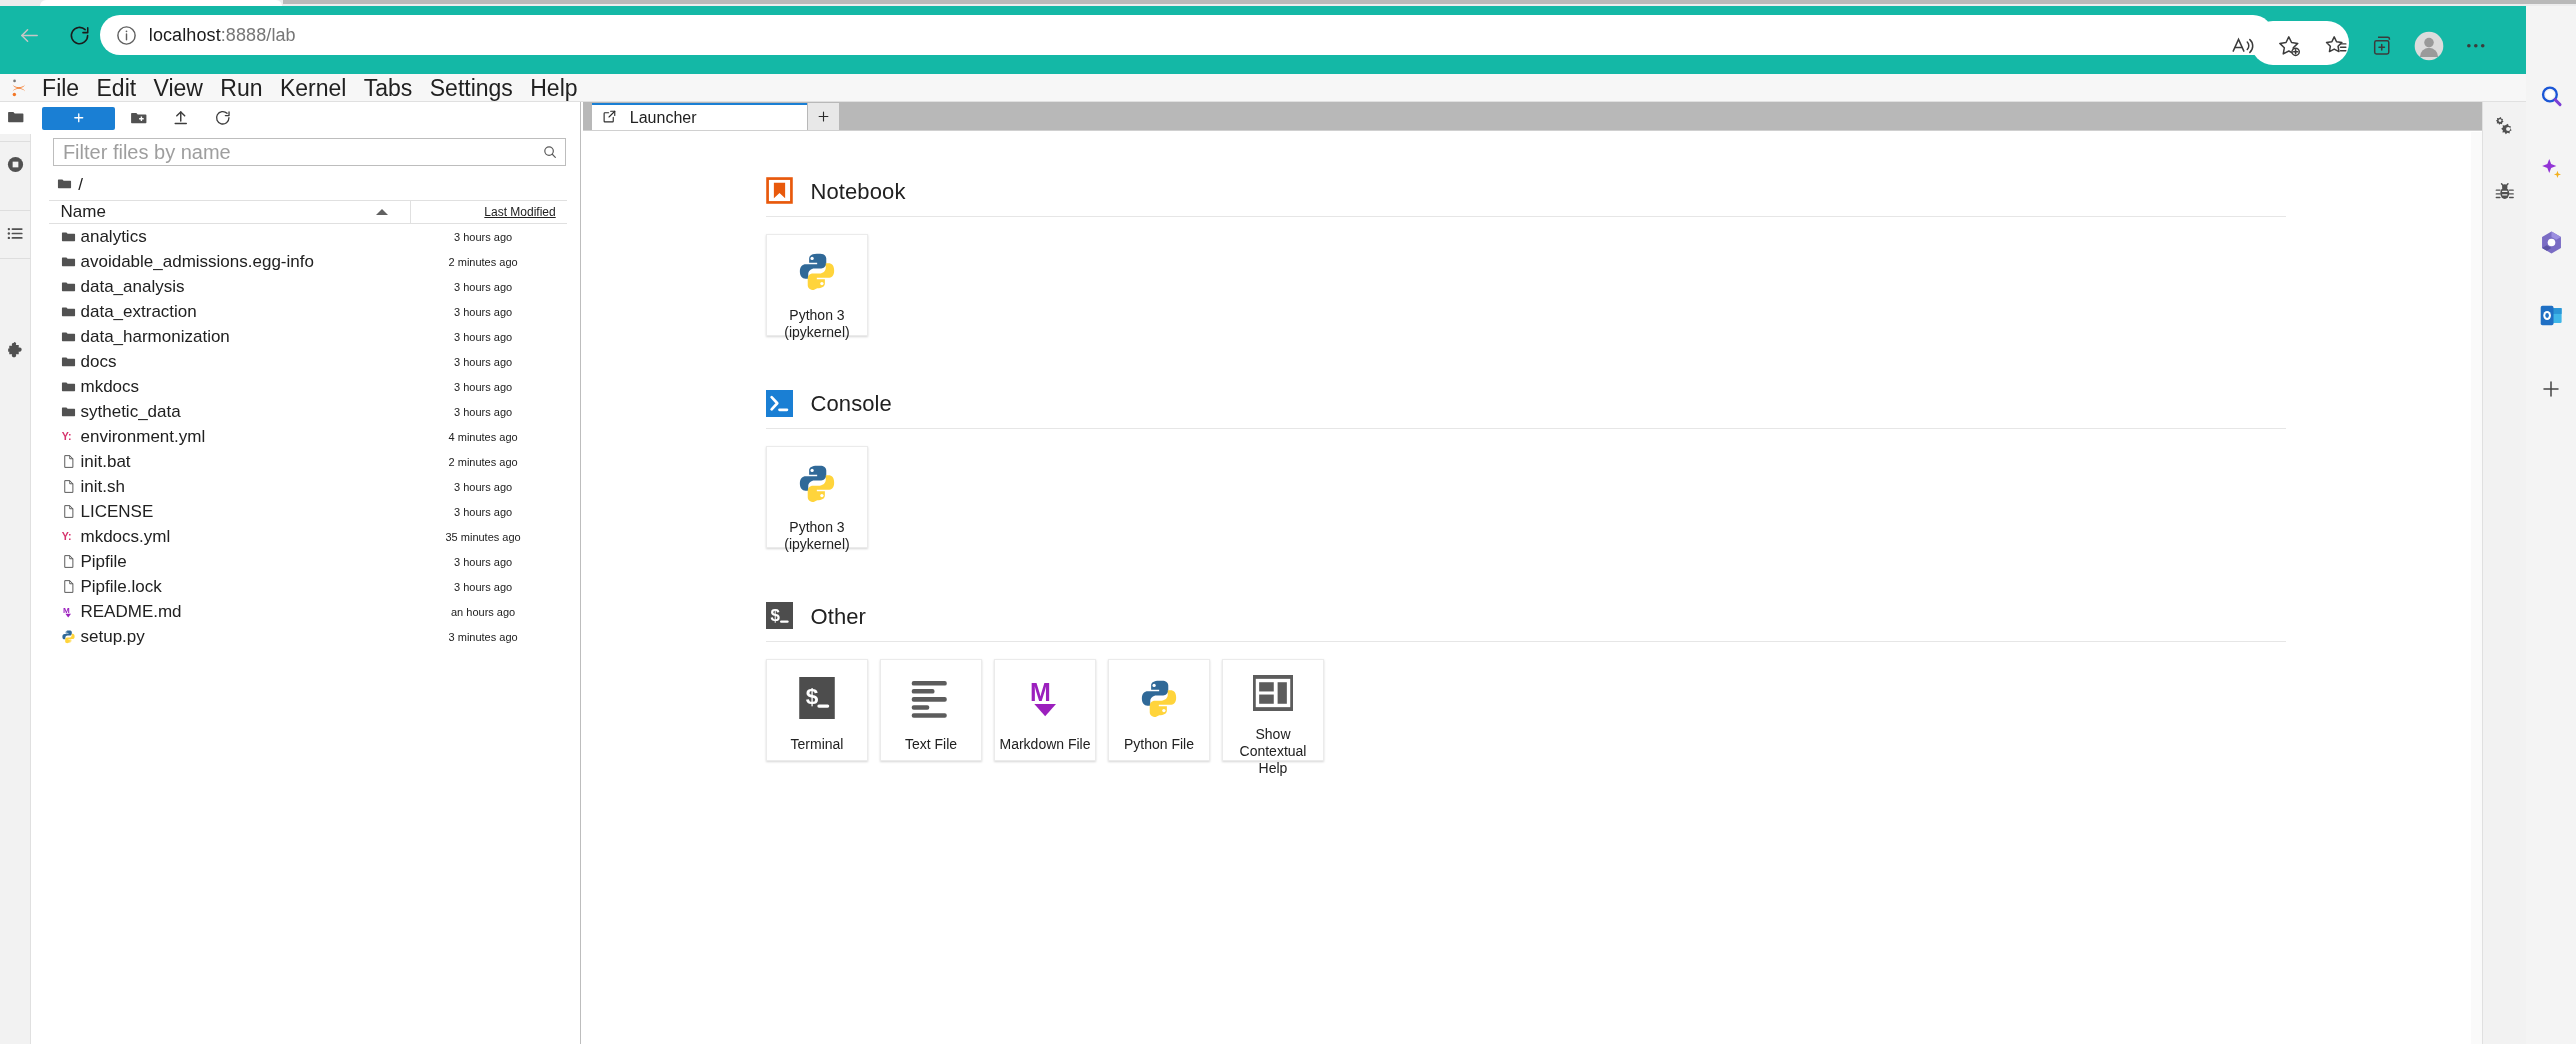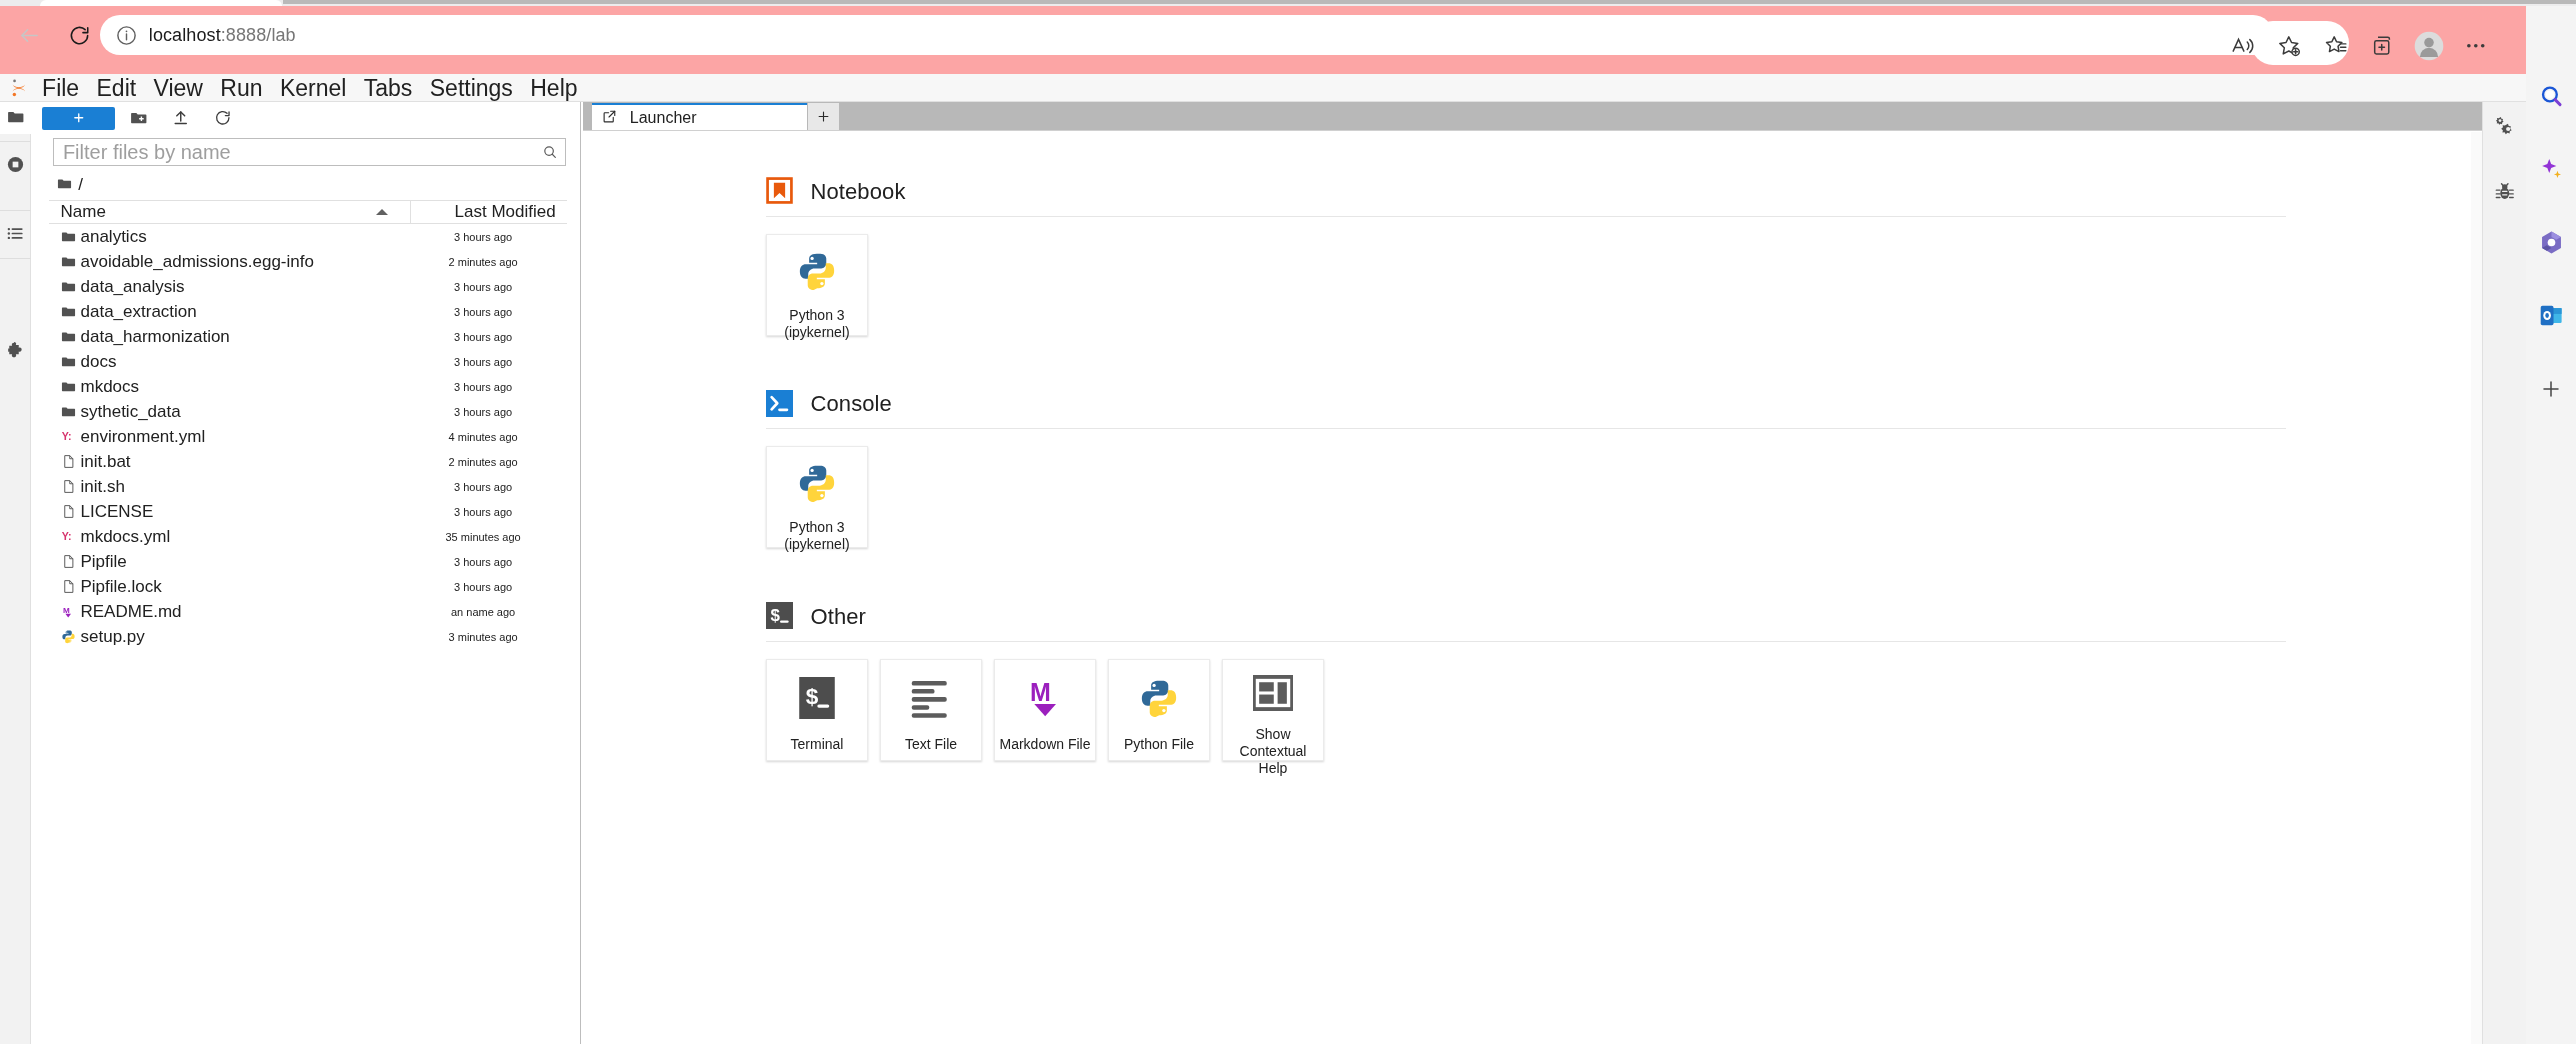--- a/index.html
+++ b/index.html
@@ -22,21 +22,21 @@
   #tab-strip-sliver .tab-ghost {
     position: absolute; left: 40px; top: 0; width: 242px; height: 6px;
     background: #ffffff; border-radius: 6px 6px 0 0;
   }
   #tab-strip-sliver .tab-rest {
     position: absolute; left: 283px; top: 0; width: 2293px; height: 4px;
     background: #b9b9b9;
   }
   #browser-toolbar {
     position: absolute; left: 0; top: 6px; width: 2576px; height: 68px;
-    background: #fca5a5;
+    background: #14b8a6;
   }
   .nav-btn {
     position: absolute; top: 5.4px; width: 48px; height: 48px;
     border-radius: 4px; display: flex; align-items: center; justify-content: center;
   }
   #back-button { left: 5.4px; }
   #reload-button { left: 55px; }
   .nav-btn svg { display: block; }
 
   #address-bar {
@@ -150,21 +150,21 @@
     font-size: 17px; color: #212121; position: relative;
     border-right: 0.7px solid #e0e0e0;
   }
   #fb-sort-caret {
     position: absolute; right: 21.5px; top: 8px;
     width: 0; height: 0; border-left: 6px solid transparent;
     border-right: 6px solid transparent; border-bottom: 6.7px solid #616161;
   }
   #fb-col-modified {
     width: 156px; display: flex; align-items: center; justify-content: flex-end;
-    padding-right: 10.8px; font-size: 17px; color: #212121;
+    padding-right: 10.8px; font-size: 12px; color: #212121; text-decoration: underline;
   }
 
   #fb-list {
     position: absolute; left: 17.5px; top: 122px; width: 518px;
   }
   .fb-row {
     height: 25px; display: flex; align-items: center; padding-left: 12px;
   }
   .fb-icon { width: 20px; flex: 0 0 auto; display: flex; align-items: center; justify-content: flex-start; }
   .fb-name { flex: 1 1 auto; font-size: 17px; color: #212121; white-space: nowrap; overflow: hidden; }
@@ -625,21 +625,21 @@
         <span class="fb-mod">3 hours ago</span>
       </div>
       <div class="fb-row">
         <span class="fb-icon">
           <svg width="15" height="15" viewBox="0 0 24 24">
             <text x="3" y="14" font-family="Liberation Sans, sans-serif" font-size="13" font-weight="bold" fill="#9b1fbd">M</text>
             <path d="M7 15.4h9l-4.5 6z" fill="#9b1fbd"></path>
           </svg>
         </span>
         <span class="fb-name">README.md</span>
-        <span class="fb-mod">an name ago</span>
+        <span class="fb-mod">an hours ago</span>
       </div>
       <div class="fb-row">
         <span class="fb-icon">
           <svg width="15" height="15" viewBox="0 0 24 24">
             <path d="M11.9 2.2c-2.6 0-4.4.9-4.4 2.7v2.4h4.6v.8H5.6c-1.9 0-3.4 1.3-3.4 4.1s1.3 4.2 3.2 4.2h1.6v-2.6c0-1.9 1.6-3.3 3.5-3.3h3.9c1.6 0 2.9-1.3 2.9-2.9V4.9c0-1.6-1.5-2.7-3.4-2.7z" fill="#306998"></path>
             <circle cx="9.2" cy="4.8" r="0.9" fill="#ffffff"></circle>
             <path d="M12.1 21.8c2.6 0 4.4-.9 4.4-2.7v-2.4h-4.6v-.8h6.5c1.9 0 3.4-1.3 3.4-4.1s-1.3-4.2-3.2-4.2h-1.6v2.6c0 1.9-1.6 3.3-3.5 3.3H9.6c-1.6 0-2.9 1.3-2.9 2.9v3.7c0 1.6 1.5 2.7 3.4 2.7z" fill="#FFD43B"></path>
             <circle cx="14.8" cy="19.2" r="0.9" fill="#ffffff"></circle>
           </svg>
         </span>

